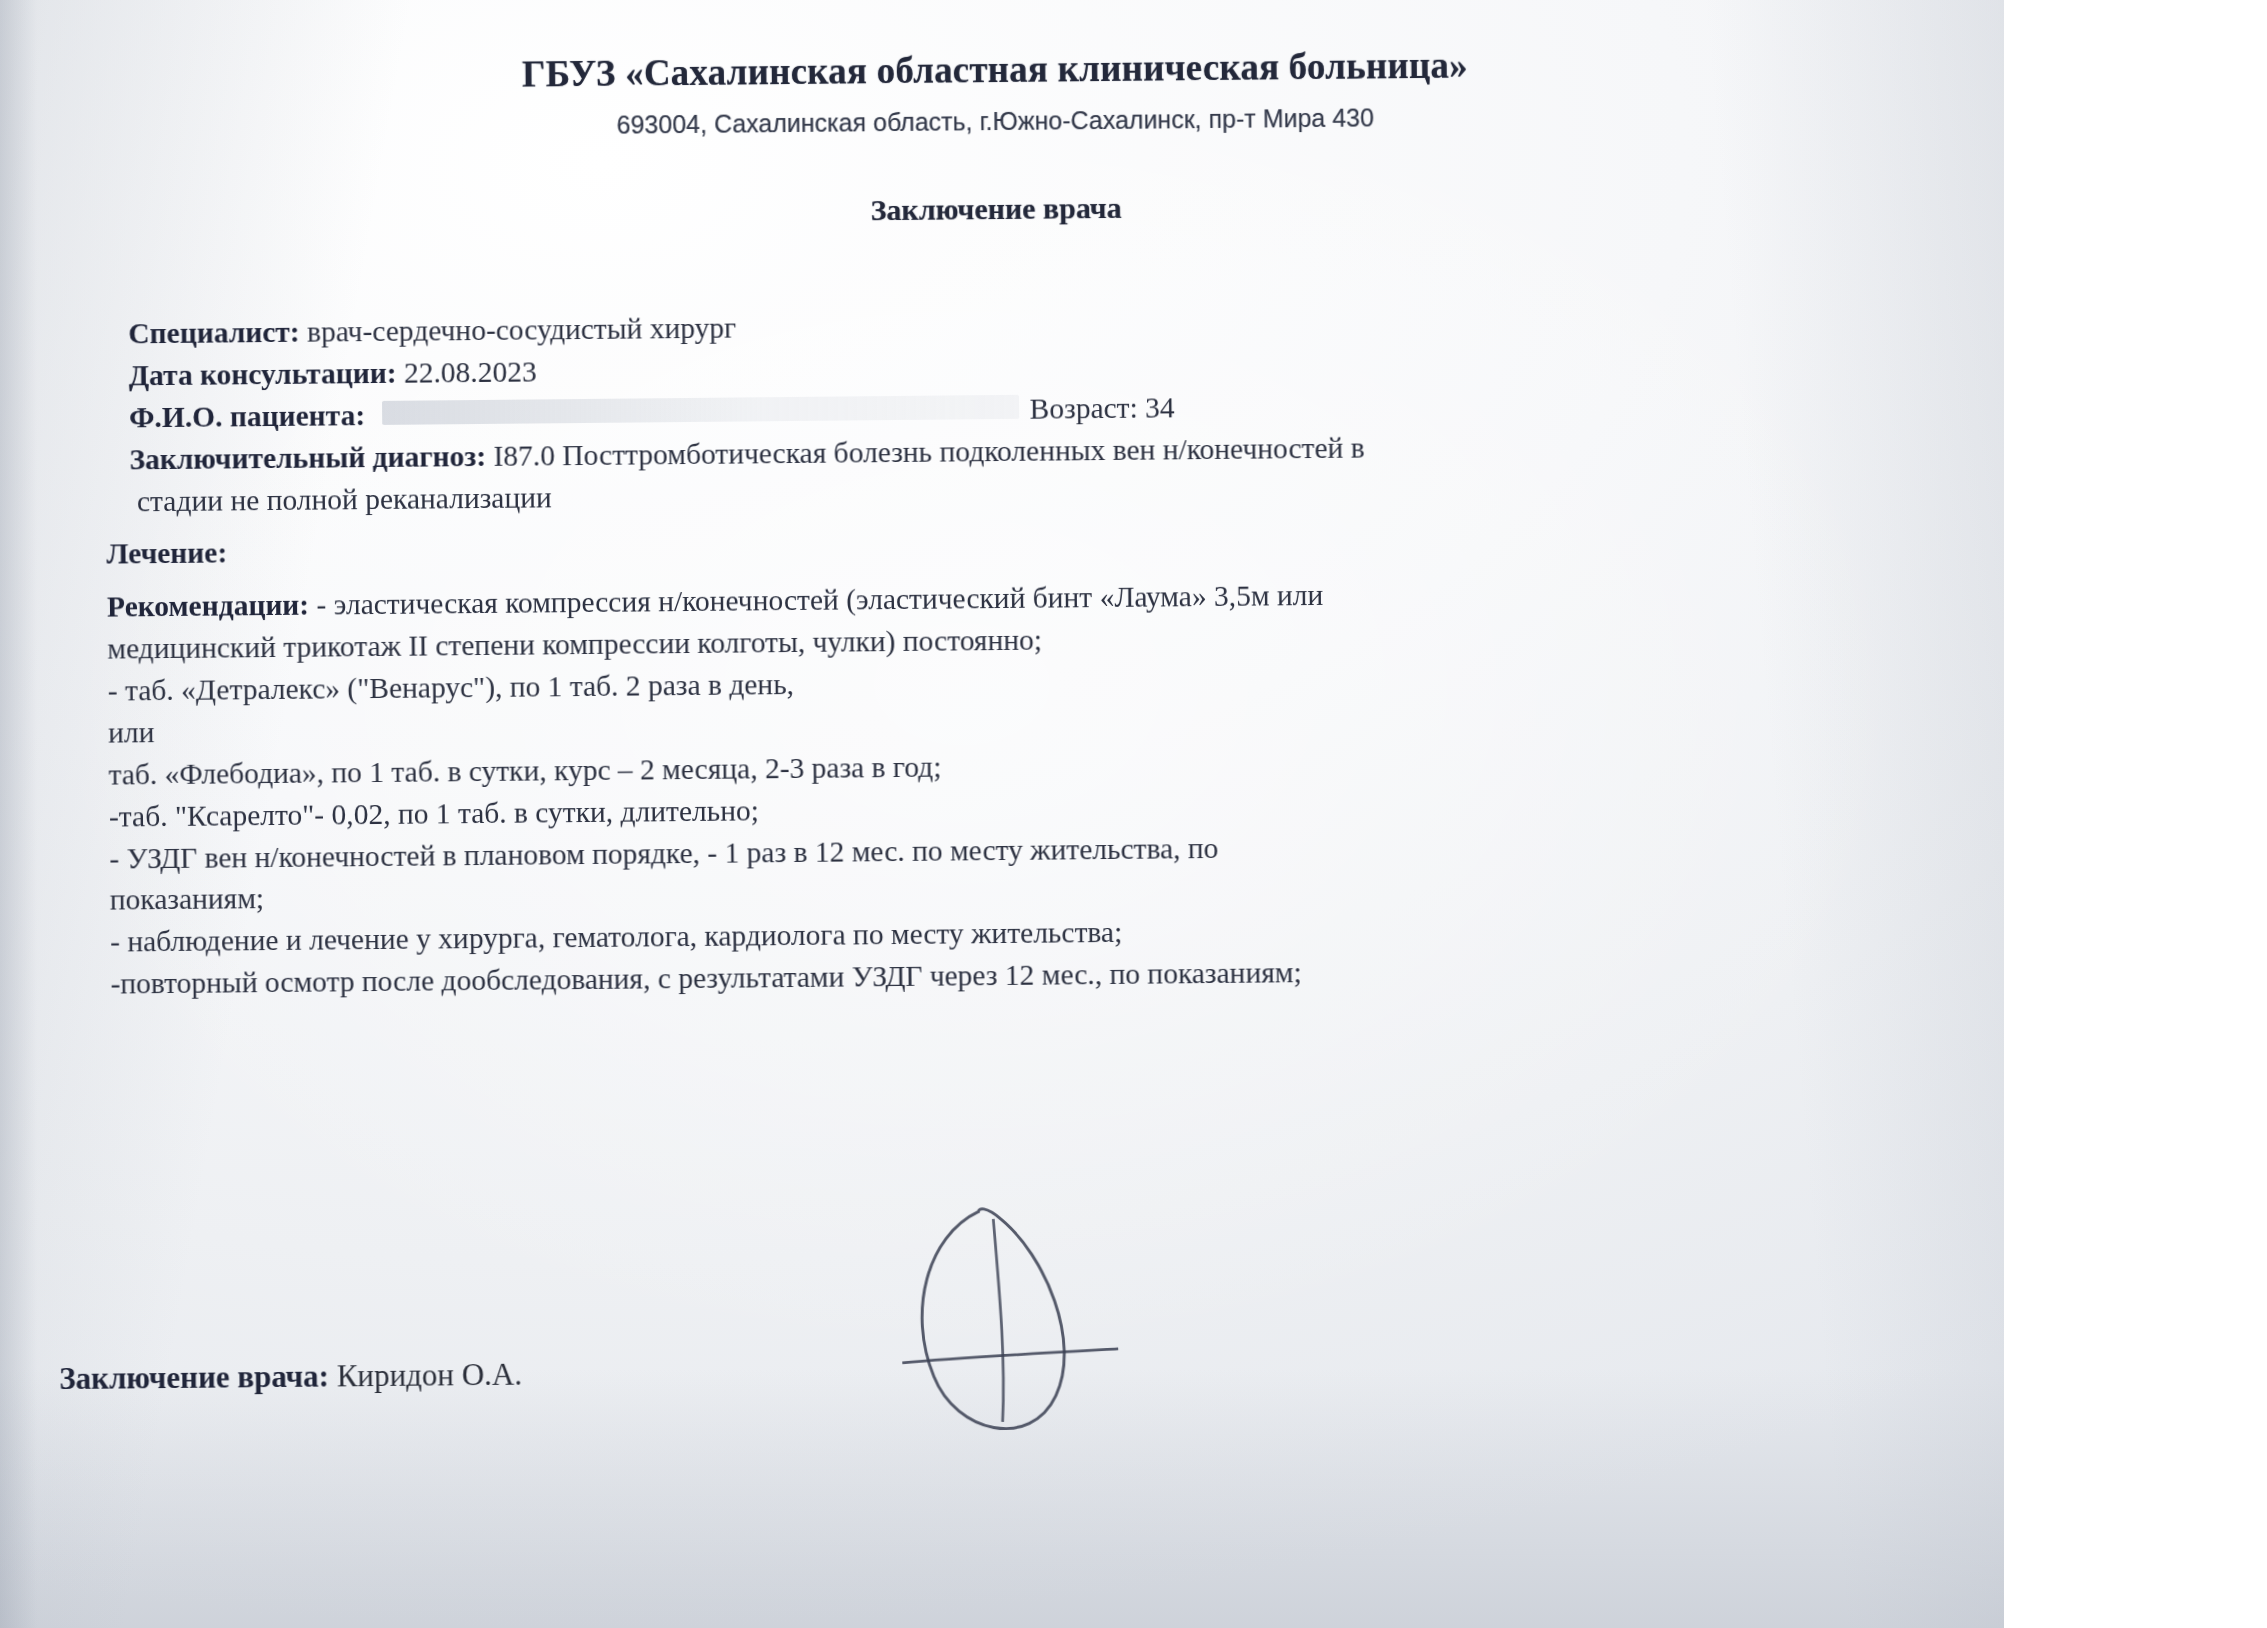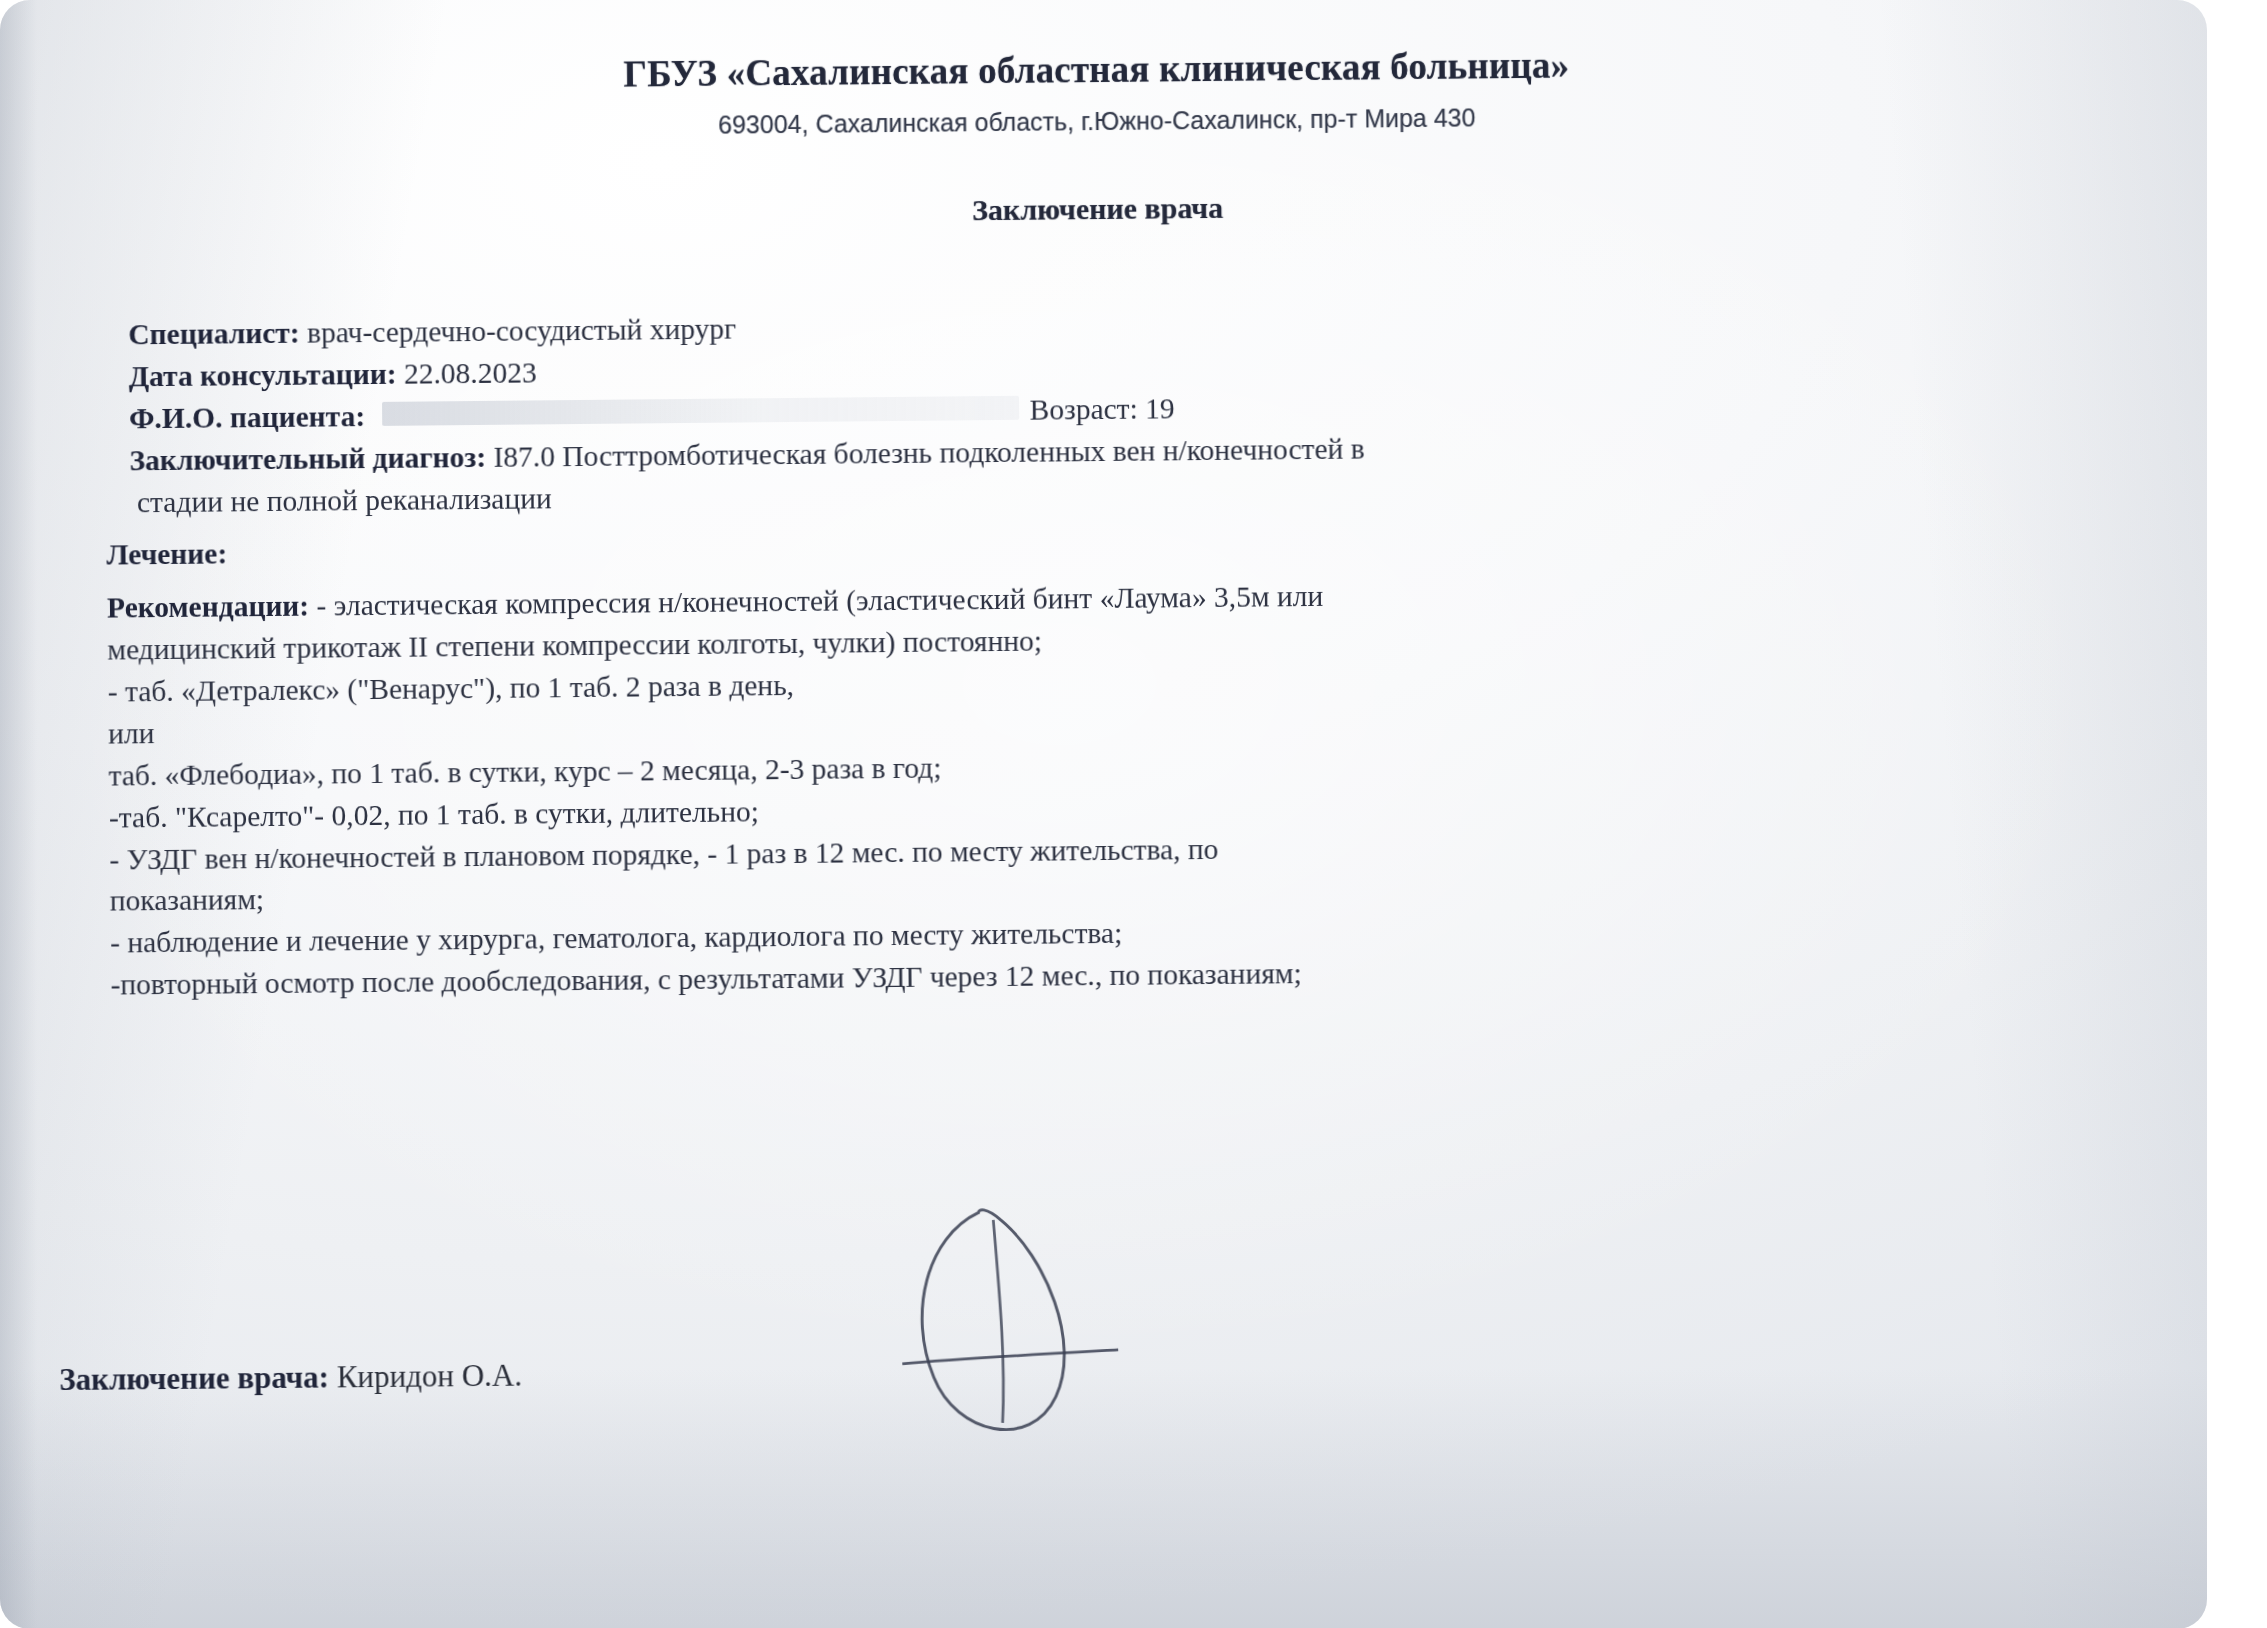--- a/index.html
+++ b/index.html
@@ -11,26 +11,25 @@
     width: 2268px;
     height: 1629px;
     overflow: hidden;
     font-family: "Liberation Serif", serif;
     color: #2b2f3a;
   }
 
   
   .page {
     position: relative;
-    width: 2207px;
+    width: 2004px;
     height: 1629px;
     background:
       radial-gradient(120% 90% at 30% 10%, #ffffff 0%, #f6f7f9 45%, #eef0f3 75%, #e6e9ee 100%);
     overflow: hidden;
-    border-radius: 30px;
   }
   
   .page::before {
     content: "";
     position: absolute;
     inset: 0;
     background:
       linear-gradient(100deg, rgba(170,178,190,0.30) 0%, rgba(255,255,255,0) 18%),
       linear-gradient(0deg, rgba(150,158,172,0.30) 0%, rgba(255,255,255,0) 16%),
       linear-gradient(265deg, rgba(160,168,182,0.22) 0%, rgba(255,255,255,0) 14%);
@@ -178,21 +177,21 @@
       <div class="row indent-1">
         <span class="lbl">Дата консультации:</span>
         <span class="val">22.08.2023</span>
       </div>
 
       <div class="row indent-1 line-name">
         <span class="lbl">Ф.И.О. пациента:</span>
         <span class="name-redacted"></span>
         <span class="age">
           <span class="val">Возраст:</span>
-          <span class="val">19</span>
+          <span class="val">34</span>
         </span>
       </div>
 
       <div class="row indent-1 wrap">
         <span class="lbl">Заключительный диагноз:</span>
         <span class="val">I87.0 Посттромботическая болезнь подколенных вен н/конечностей в</span>
       </div>
       <div class="row diag-line2 wrap">стадии не полной реканализации</div>
 
       <div class="gap-sm"></div>

